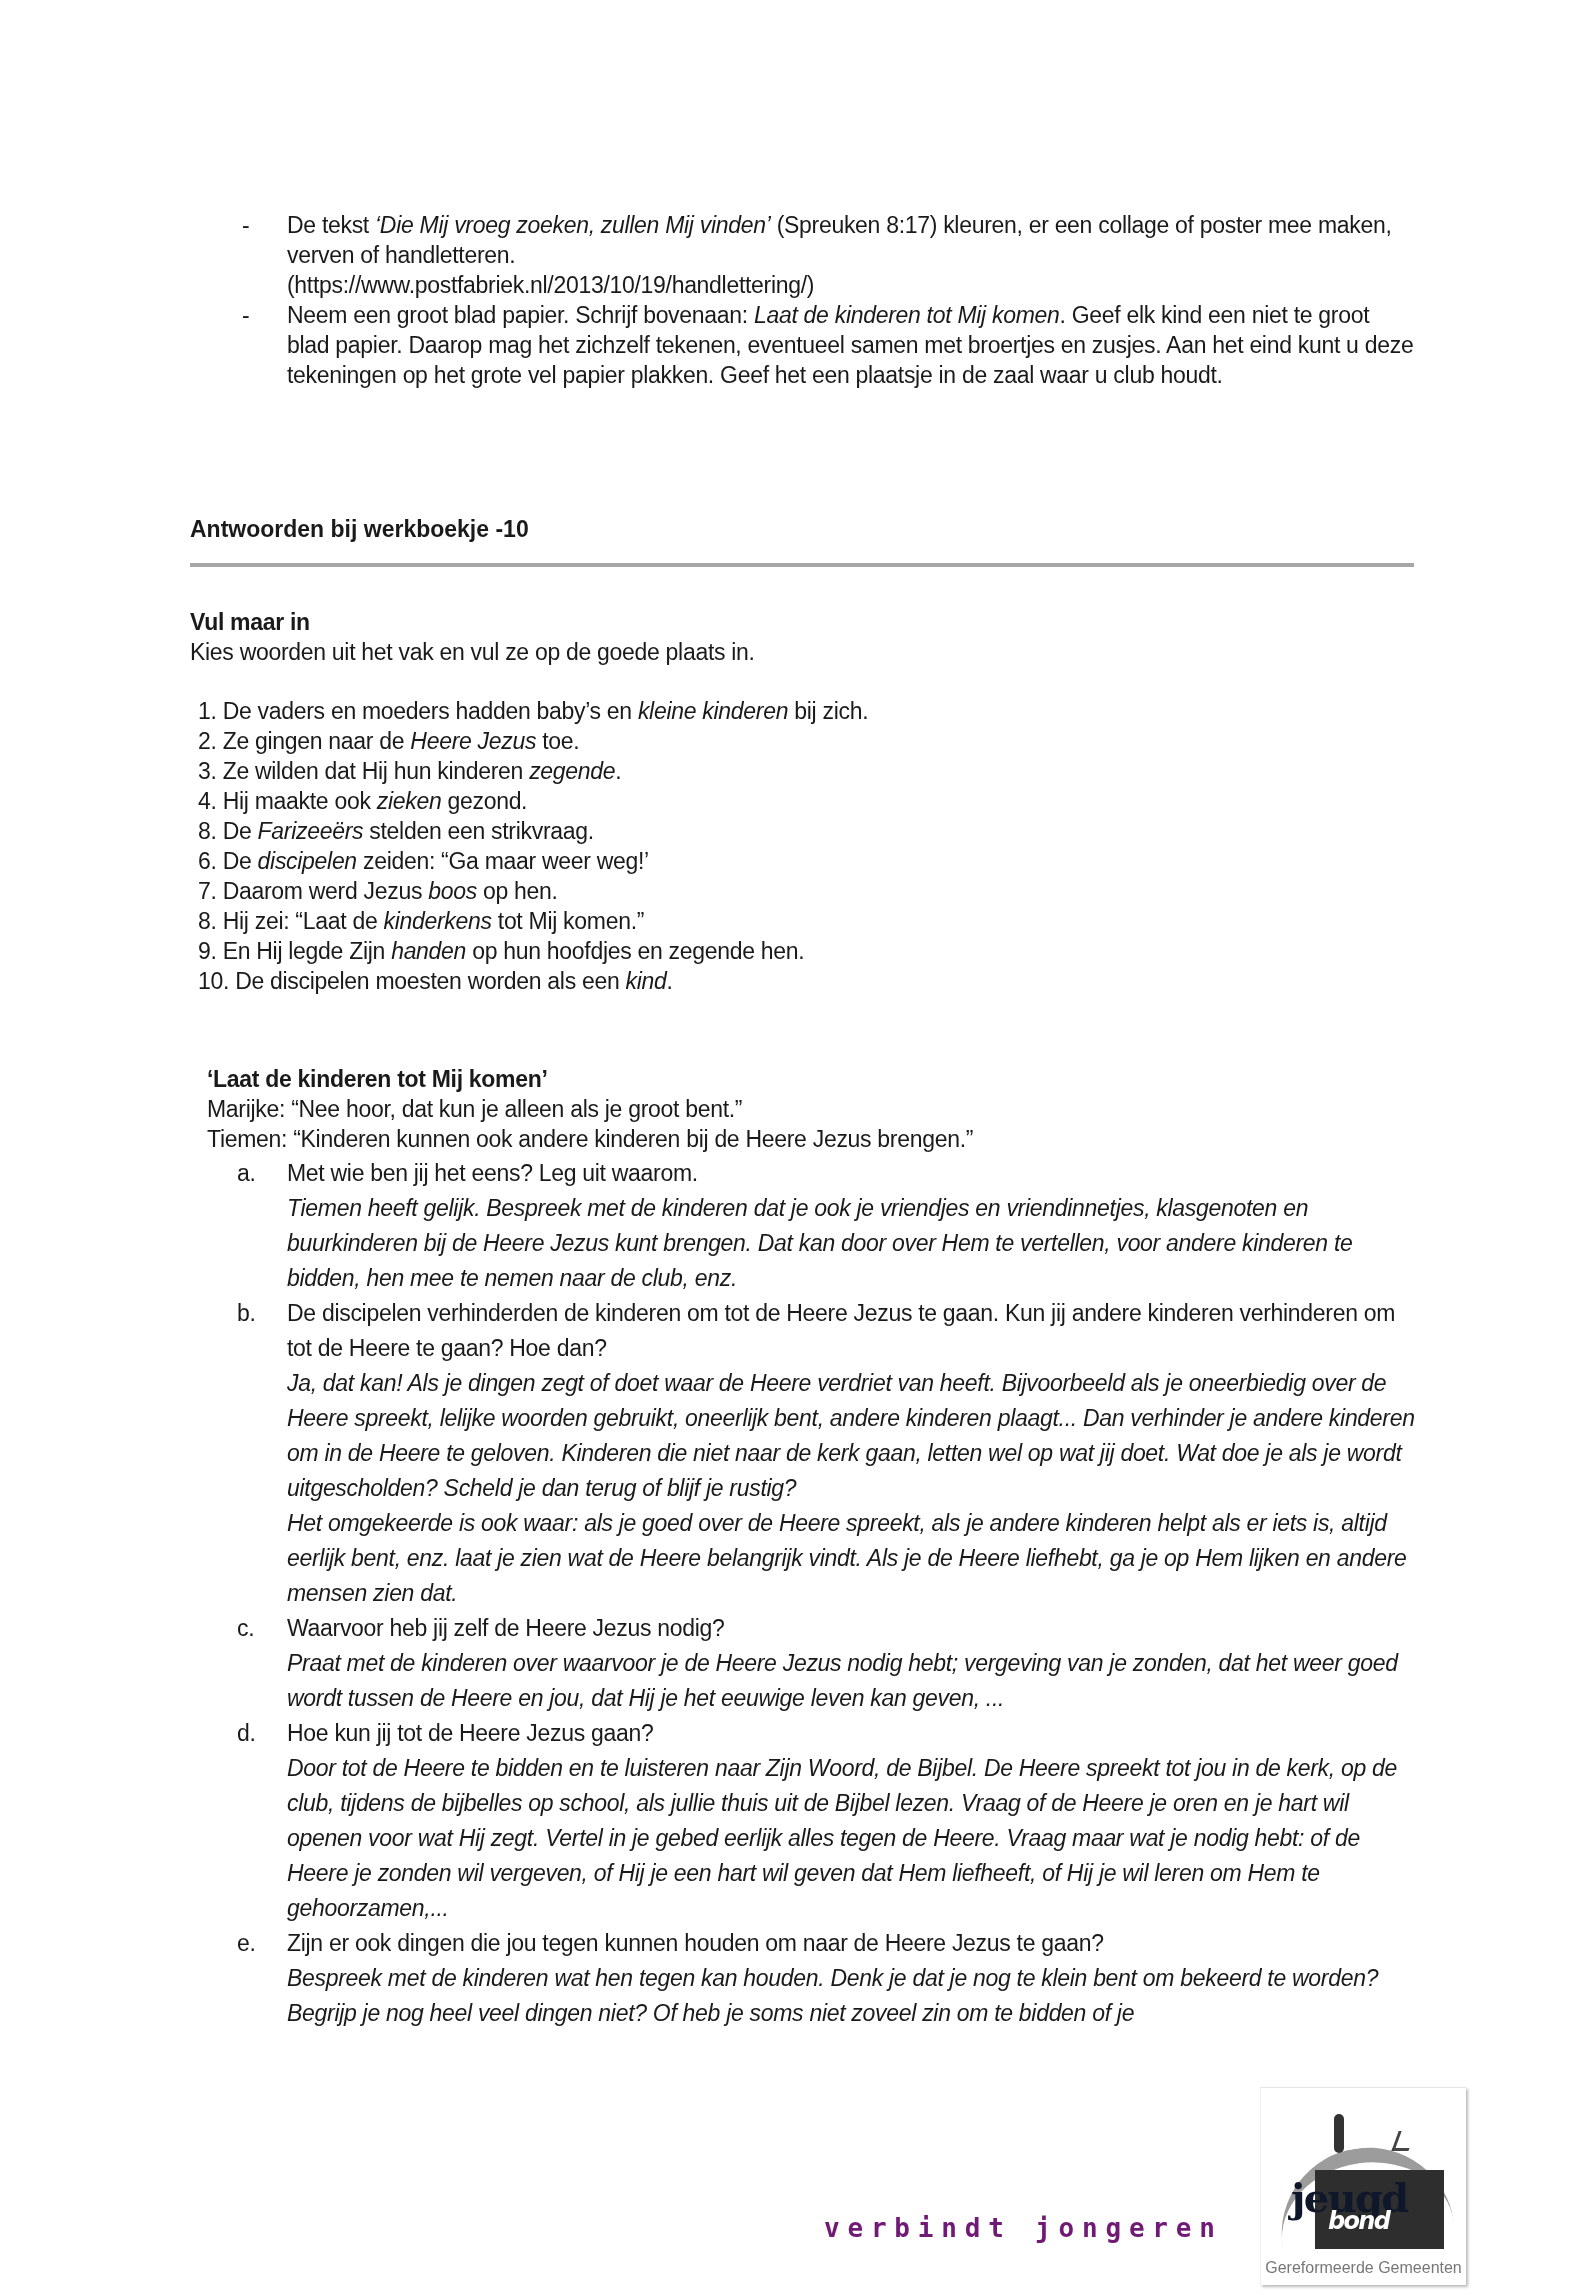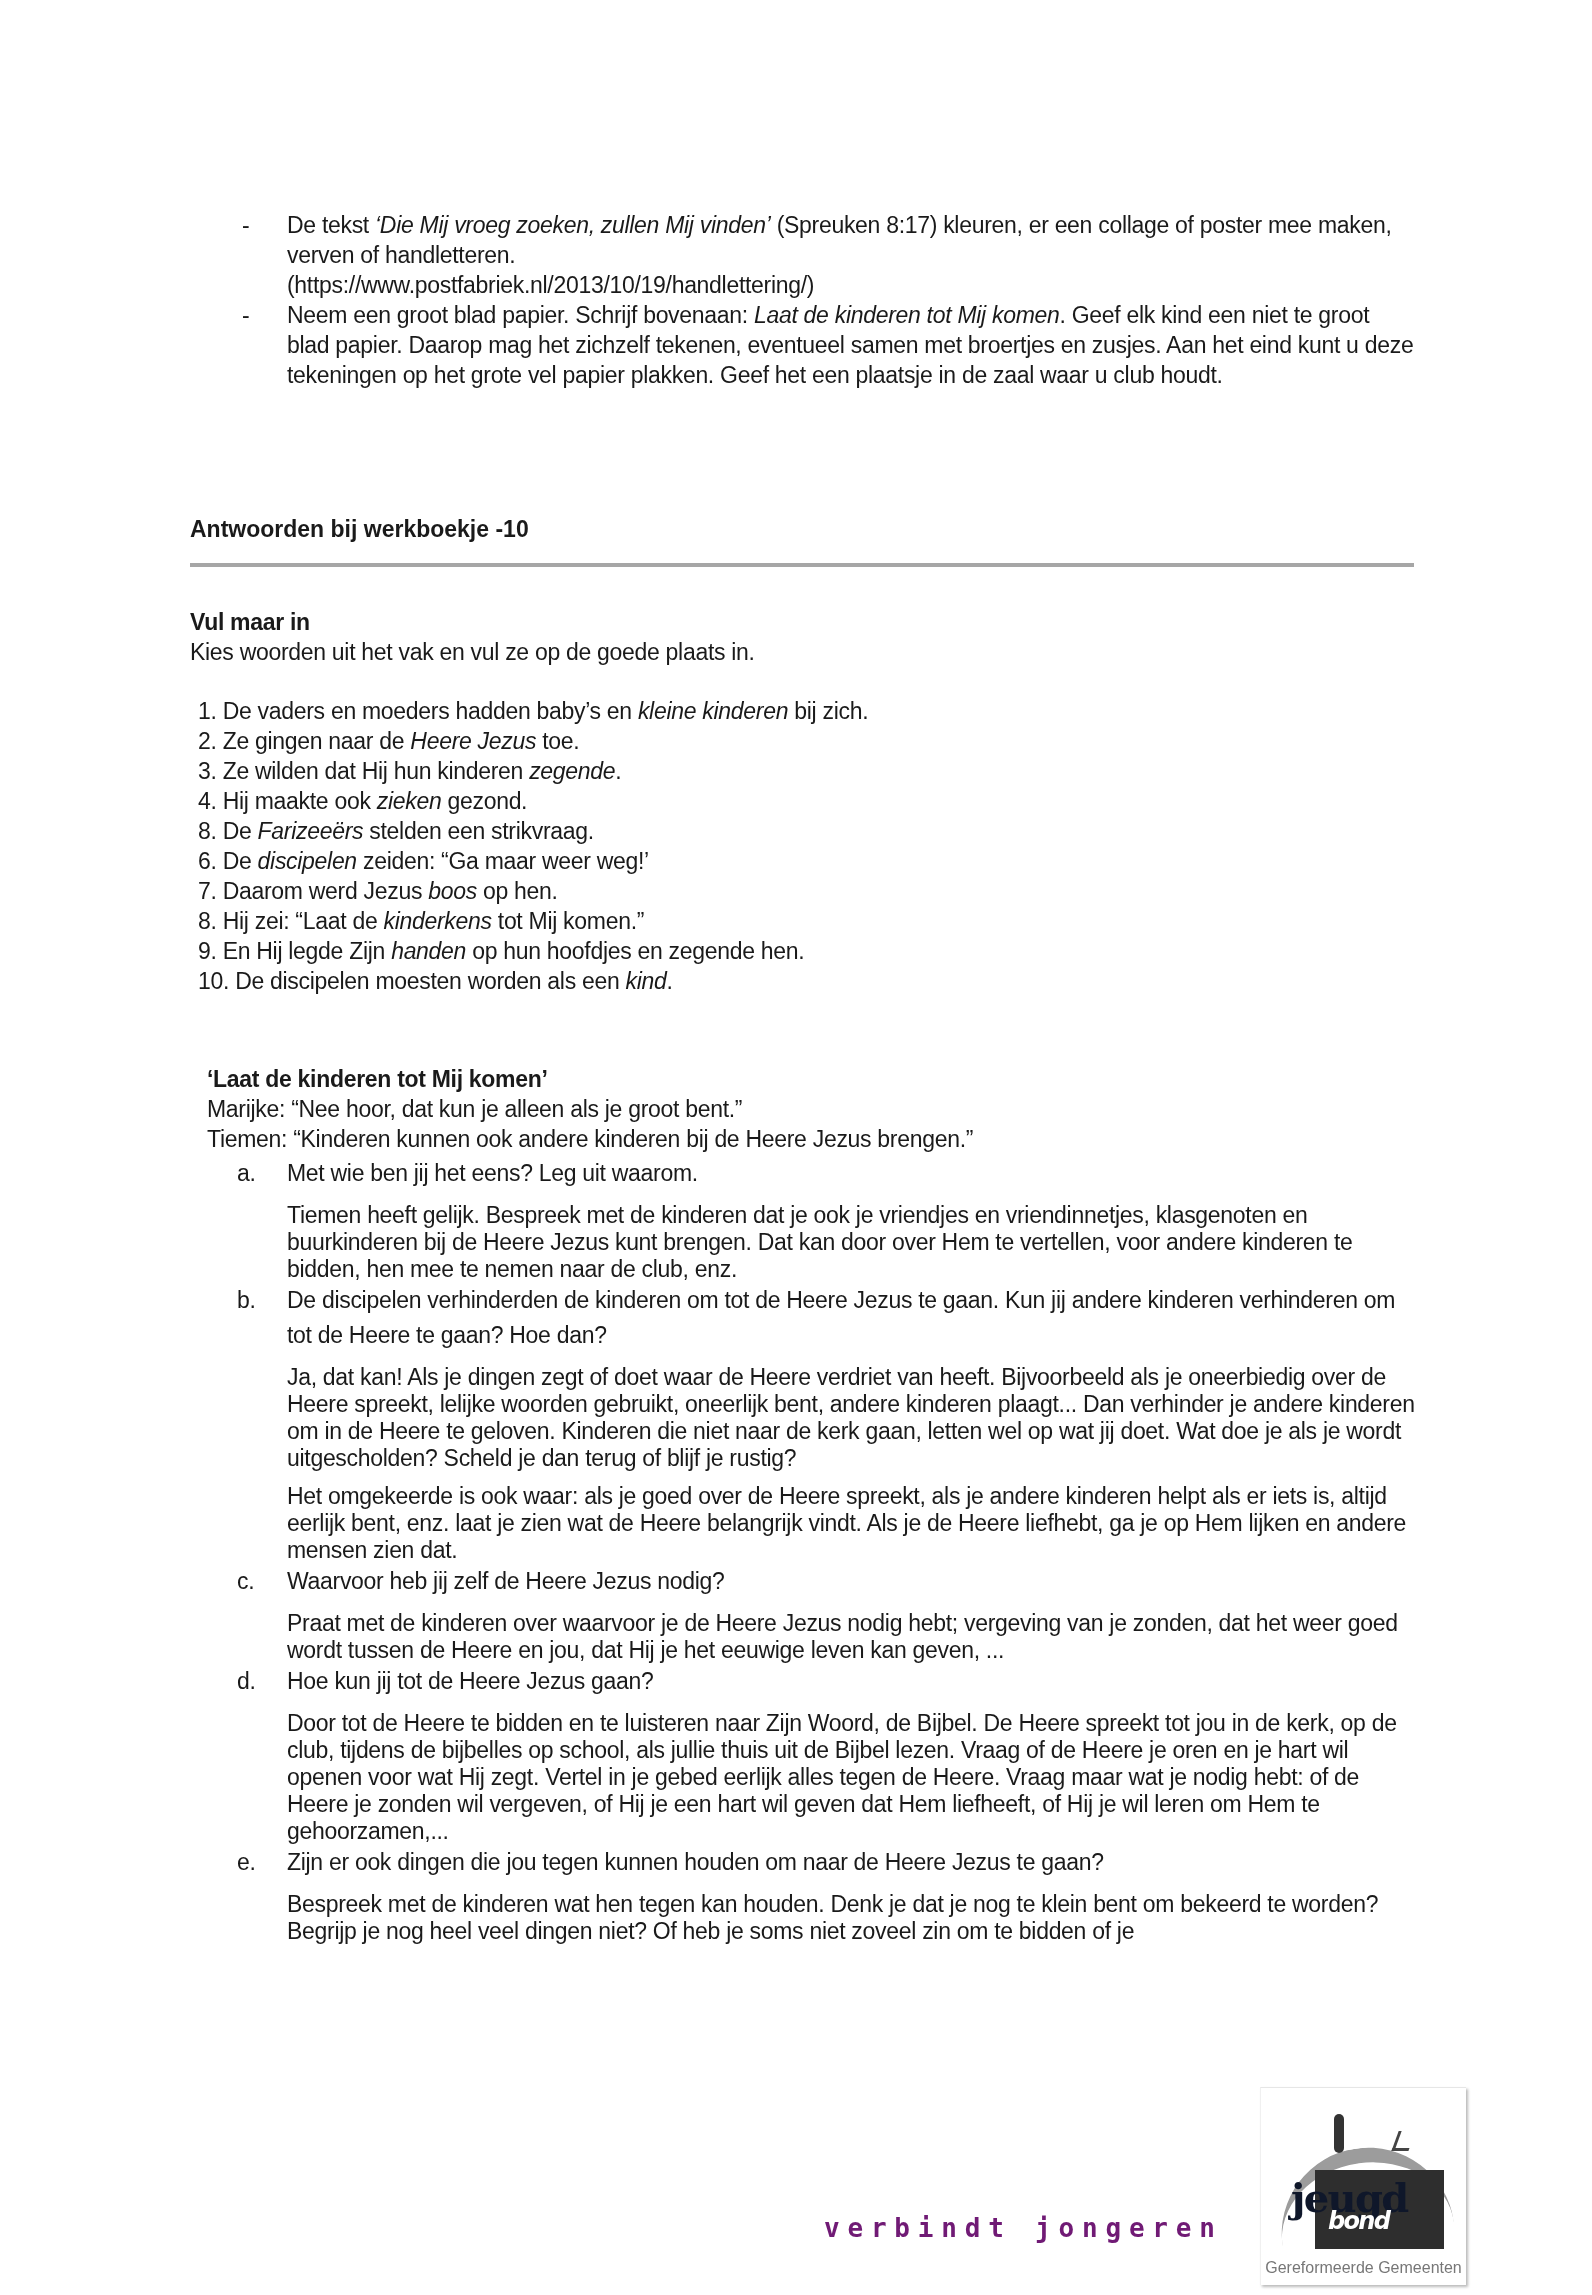--- a/index.html
+++ b/index.html
@@ -15,21 +15,21 @@
   .rule { position: absolute; left: 190px; top: 563px; width: 1224px; height: 3.5px; background: #a6a6a6; }
   .vul { position: absolute; left: 190px; top: 607px; width: 1225px; }
   .bold { font-weight: bold; }
   .numlist { position: absolute; left: 198px; top: 696px; width: 1225px; }
   .numlist div { height: 30px; }
   .laat { position: absolute; left: 207px; top: 1029px; width: 1225px; margin-top: 35px; }
   .qa { position: absolute; left: 190px; top: 1156px; width: 1234px; }
   .qa-item { display: flex; }
   .qa-item .letter { width: 97px; flex: none; padding-left: 47px; box-sizing: border-box; }
   .qa-item .body { flex: 1; }
-  .ans { display: block; line-height: 27px; margin-top: 11px; }
+  .ans { font-style: italic; display: block; line-height: 35px; }
   .q { display: block; line-height: 35px; }
   em { font-style: italic; }
   .footer-slogan { position: absolute; left: 824px; top: 2179px; font-family: "DejaVu Sans Mono", monospace;
                    font-size: 26px; letter-spacing: 7.8px; color: #701a75; font-weight: bold; margin-top: 34px; }
   .logo { position: absolute; left: 1260px; top: 2087px; width: 205px; height: 197px; background: #fff;
           box-shadow: 1.7px 1.7px 2.6px #bbb; border-top: 0.9px solid #e6e6e6; border-left: 0.9px solid #f0f0f0; }
   .logo .arc { position: absolute; left: 17.3px; top: 60px; width: 173px; height: 104px; border-top: 15.5px solid #9c9c9c;
                border-radius: 86px 86px 0 0; transform: rotate(-8deg); }
   .logo .box { position: absolute; left: 54px; top: 82px; width: 129px; height: 79px; background: #2e2e2e; }
   .logo .w1 { position: absolute; left: 30px; top: 86px; font-family: "DejaVu Serif", serif; 

